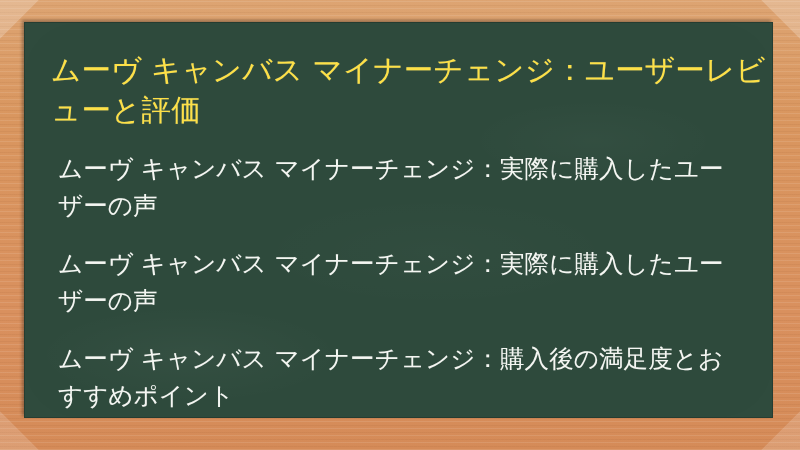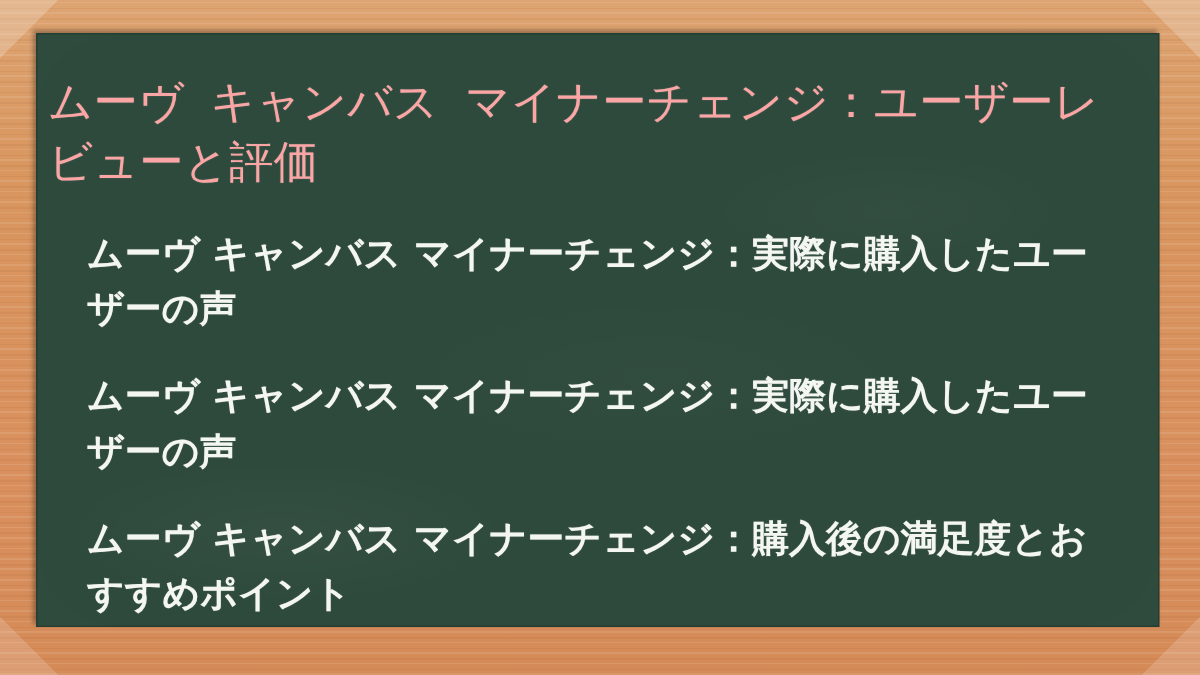--- a/index.html
+++ b/index.html
@@ -88,47 +88,46 @@
     inset: 0;
     background:
       radial-gradient(ellipse 220px 70px at 22% 84%, rgba(255,255,255,0.030), rgba(255,255,255,0) 70%),
       radial-gradient(ellipse 180px 60px at 76% 30%, rgba(255,255,255,0.022), rgba(255,255,255,0) 70%),
       radial-gradient(ellipse 260px 80px at 55% 58%, rgba(255,255,255,0.016), rgba(255,255,255,0) 72%);
     pointer-events: none;
   }
 
   .board-title {
     position: absolute;
-    left: 8px;
+    left: 27px;
     top: 8px;
     width: 716px;
-    color: #fca5a5;
+    color: #fde047;
     font-size: 29.5px;
     line-height: 40px;
     font-weight: 400;
     letter-spacing: 0.2px;
     text-shadow: 0 0 1px rgba(255,255,255,0.25);
-    font-family: Liberation Mono, monospace;
   }
 
   .board-list {
     position: absolute;
     left: 34px;
     top: 128px;
     width: 676px;
     margin: 0;
     padding: 0;
     list-style: none;
   }
 
   .board-list li {
     color: #f4f6f2;
     font-size: 24.5px;
     line-height: 37px;
-    font-weight: 700;
+    font-weight: 400;
     letter-spacing: 0.1px;
     margin: 0 0 21px 0;
     text-shadow: 0 0 1px rgba(255,255,255,0.20);
   }
   .board-list li:last-child { margin-bottom: 12px; }
 </style>
 </head>
 <body>
 
 <div class="frame">

